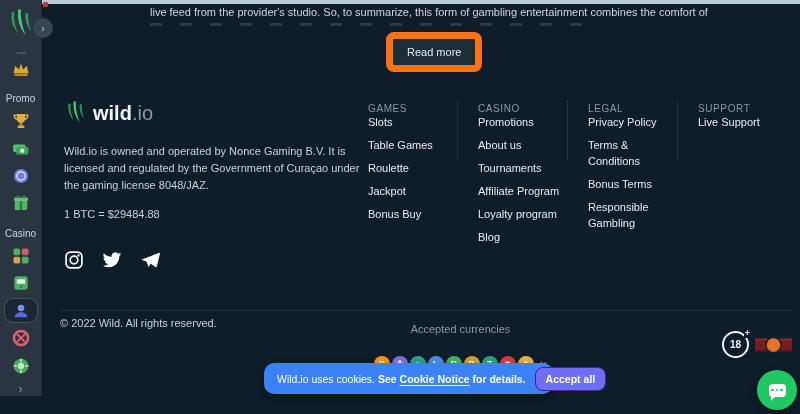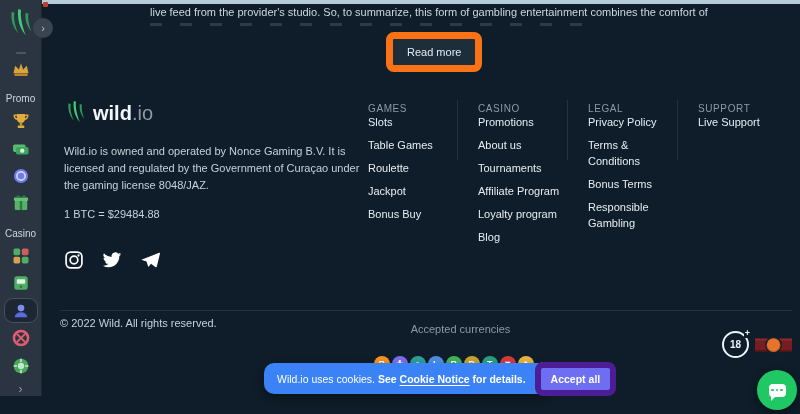--- a/index.html
+++ b/index.html
@@ -63,21 +63,21 @@
     display:flex; align-items:center; justify-content:center; }
   .age-plus { position:absolute; right:-4px; top:-5px; background:#0e1d29; padding:0 1px; font-size:9px; color:#eef3f7; }
   .license-badge { position:absolute; left:755px; top:333px; width:37px; height:24px; cursor:pointer; }
 
   
   .cookie { position:absolute; left:256px; top:363px; width:289px; height:31px; background:#3b82f6;
     border-radius:10px; display:flex; align-items:center; padding:0 4px 0 13px; z-index:9;
     box-shadow:0 4px 10px rgba(0,0,0,.35);margin-left:8px; }
   .cookie-text { font-size:10.5px; color:#ffffff; white-space:nowrap; }
   .cookie-text b u { text-underline-offset:2px; }
-  .accept-btn { margin-left:9px; padding:5px 10px; background:#6d6ef2; border:6px solid #4c1d95;
+  .accept-btn { margin-left:9px; padding:5px 10px; background:#6d6ef2; border:1px solid #4c1d95;
     border-radius:8px; color:#fff; font-size:10.5px; font-weight:bold; cursor:pointer; white-space:nowrap; }
 
   
   .chat { position:absolute; left:757px; top:370px; width:40px; height:40px; border-radius:50%;
     background:#1fc863; z-index:9; cursor:pointer; box-shadow:0 3px 8px rgba(0,0,0,.4);
     display:flex; align-items:center; justify-content:center; }
   .chat-bubble { position:relative; width:17px; height:13px; background:#ffffff; border-radius:4px;
     display:flex; align-items:center; justify-content:center; gap:2px; }
   .chat-bubble i { width:2.5px; height:2.5px; background:#1fc863; border-radius:50%; }
   .chat-bubble:after { content:""; position:absolute; left:2px; bottom:-4px; border:3px solid transparent;

